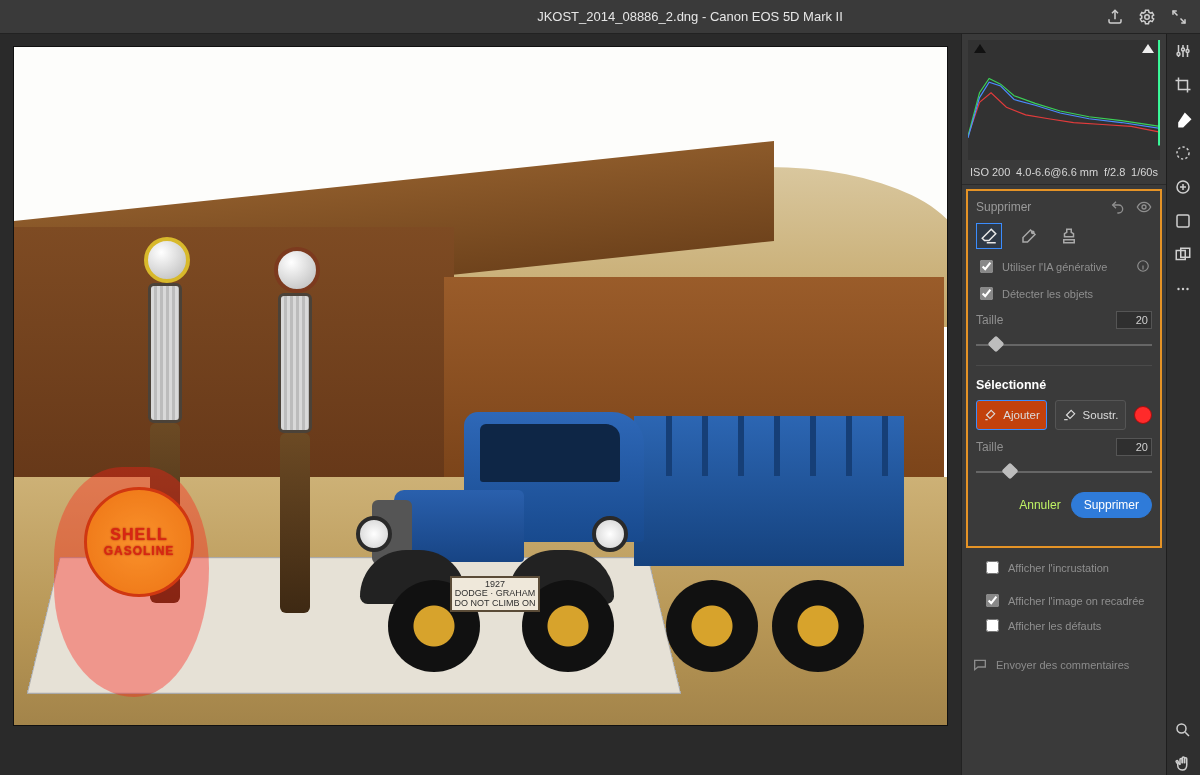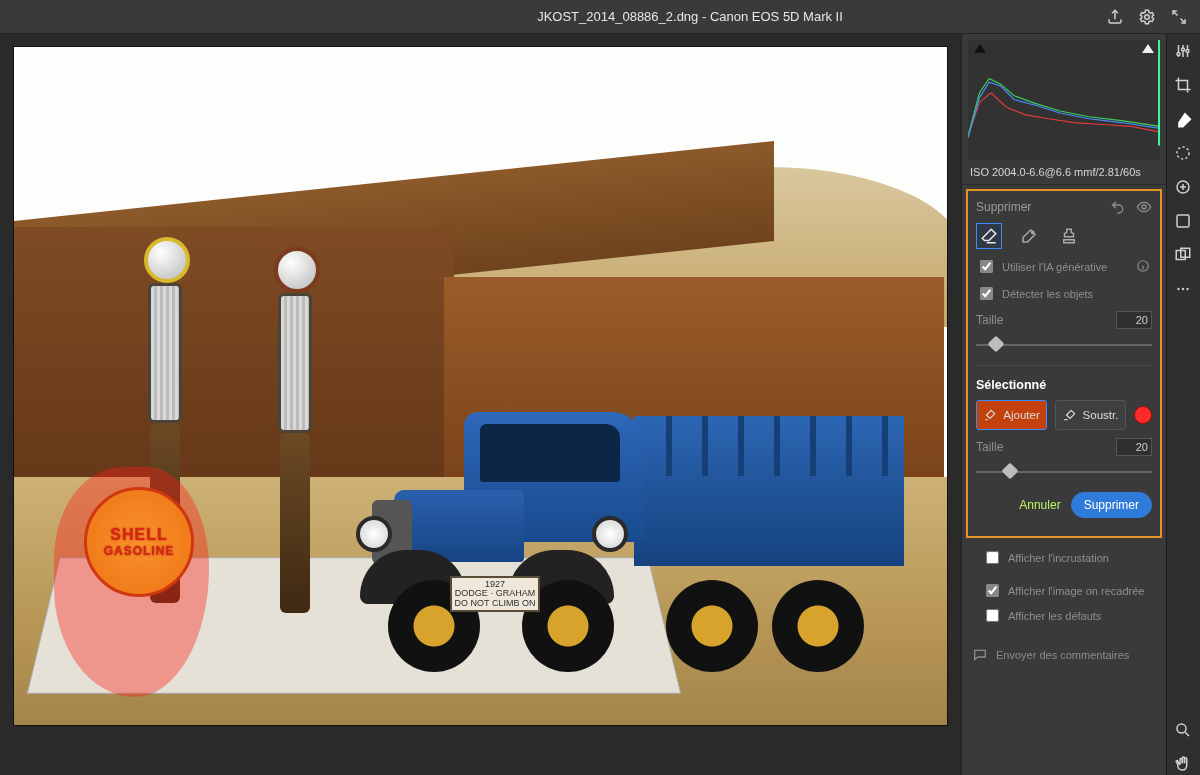--- a/index.html
+++ b/index.html
@@ -54,23 +54,23 @@
   .lampL{left:2px}.lampR{left:238px}
 
   
   .right{display:flex}
   .panel{width:205px;background:#3a3a3a;border-left:1px solid #222;display:flex;flex-direction:column}
   .histo{height:120px;position:relative;background:#323232;margin:6px 6px 2px}
   .histo svg{position:absolute;inset:0}
   .tri{position:absolute;top:4px;width:0;height:0;border-left:6px solid transparent;border-right:6px solid transparent;border-bottom:9px solid}
   .triL{left:6px;border-bottom-color:#111}
   .triR{right:6px;border-bottom-color:#eee}
-  .meta{display:flex;justify-content:flex-start;padding:4px 8px 6px;color:#d6d6d6;font-size:11px;border-bottom:1px solid #2a2a2a}
-  
-  .orange{border:2px solid #e59326;margin:4px;padding:8px 8px 18px;display:flex;flex-direction:column;gap:8px}
+  .meta{display:flex;justify-content:space-between;padding:4px 8px 6px;color:#d6d6d6;font-size:11px;border-bottom:1px solid #2a2a2a}
+  
+  .orange{border:2px solid #e59326;margin:4px;padding:8px 8px 28px;display:flex;flex-direction:column;gap:8px}
   .sec-head{display:flex;align-items:center;justify-content:space-between;color:#9a9a9a;font-size:12px}
   .head-icons{display:flex;gap:10px}
   .smicon{width:16px;height:16px;color:#8f8f8f;cursor:pointer}
   .tool-row{display:flex;gap:14px;align-items:center}
   .tool{width:26px;height:26px;display:flex;align-items:center;justify-content:center;border:1px solid transparent;cursor:pointer;color:#a9a9a9}
   .tool.sel{border:1px solid #3b8dff;color:#e8e8e8;background:#2f3946}
   .chk{display:flex;align-items:center;gap:6px;color:#8f8f8f;font-size:11px}
   .chk input{accent-color:#888;width:13px;height:13px}
   .row{display:flex;align-items:center;justify-content:space-between;color:#8f8f8f}
   .nbox{width:36px;height:18px;background:#2f2f2f;border:1px solid #555;color:#cfcfcf;text-align:right;padding:0 3px;font-size:11px}

